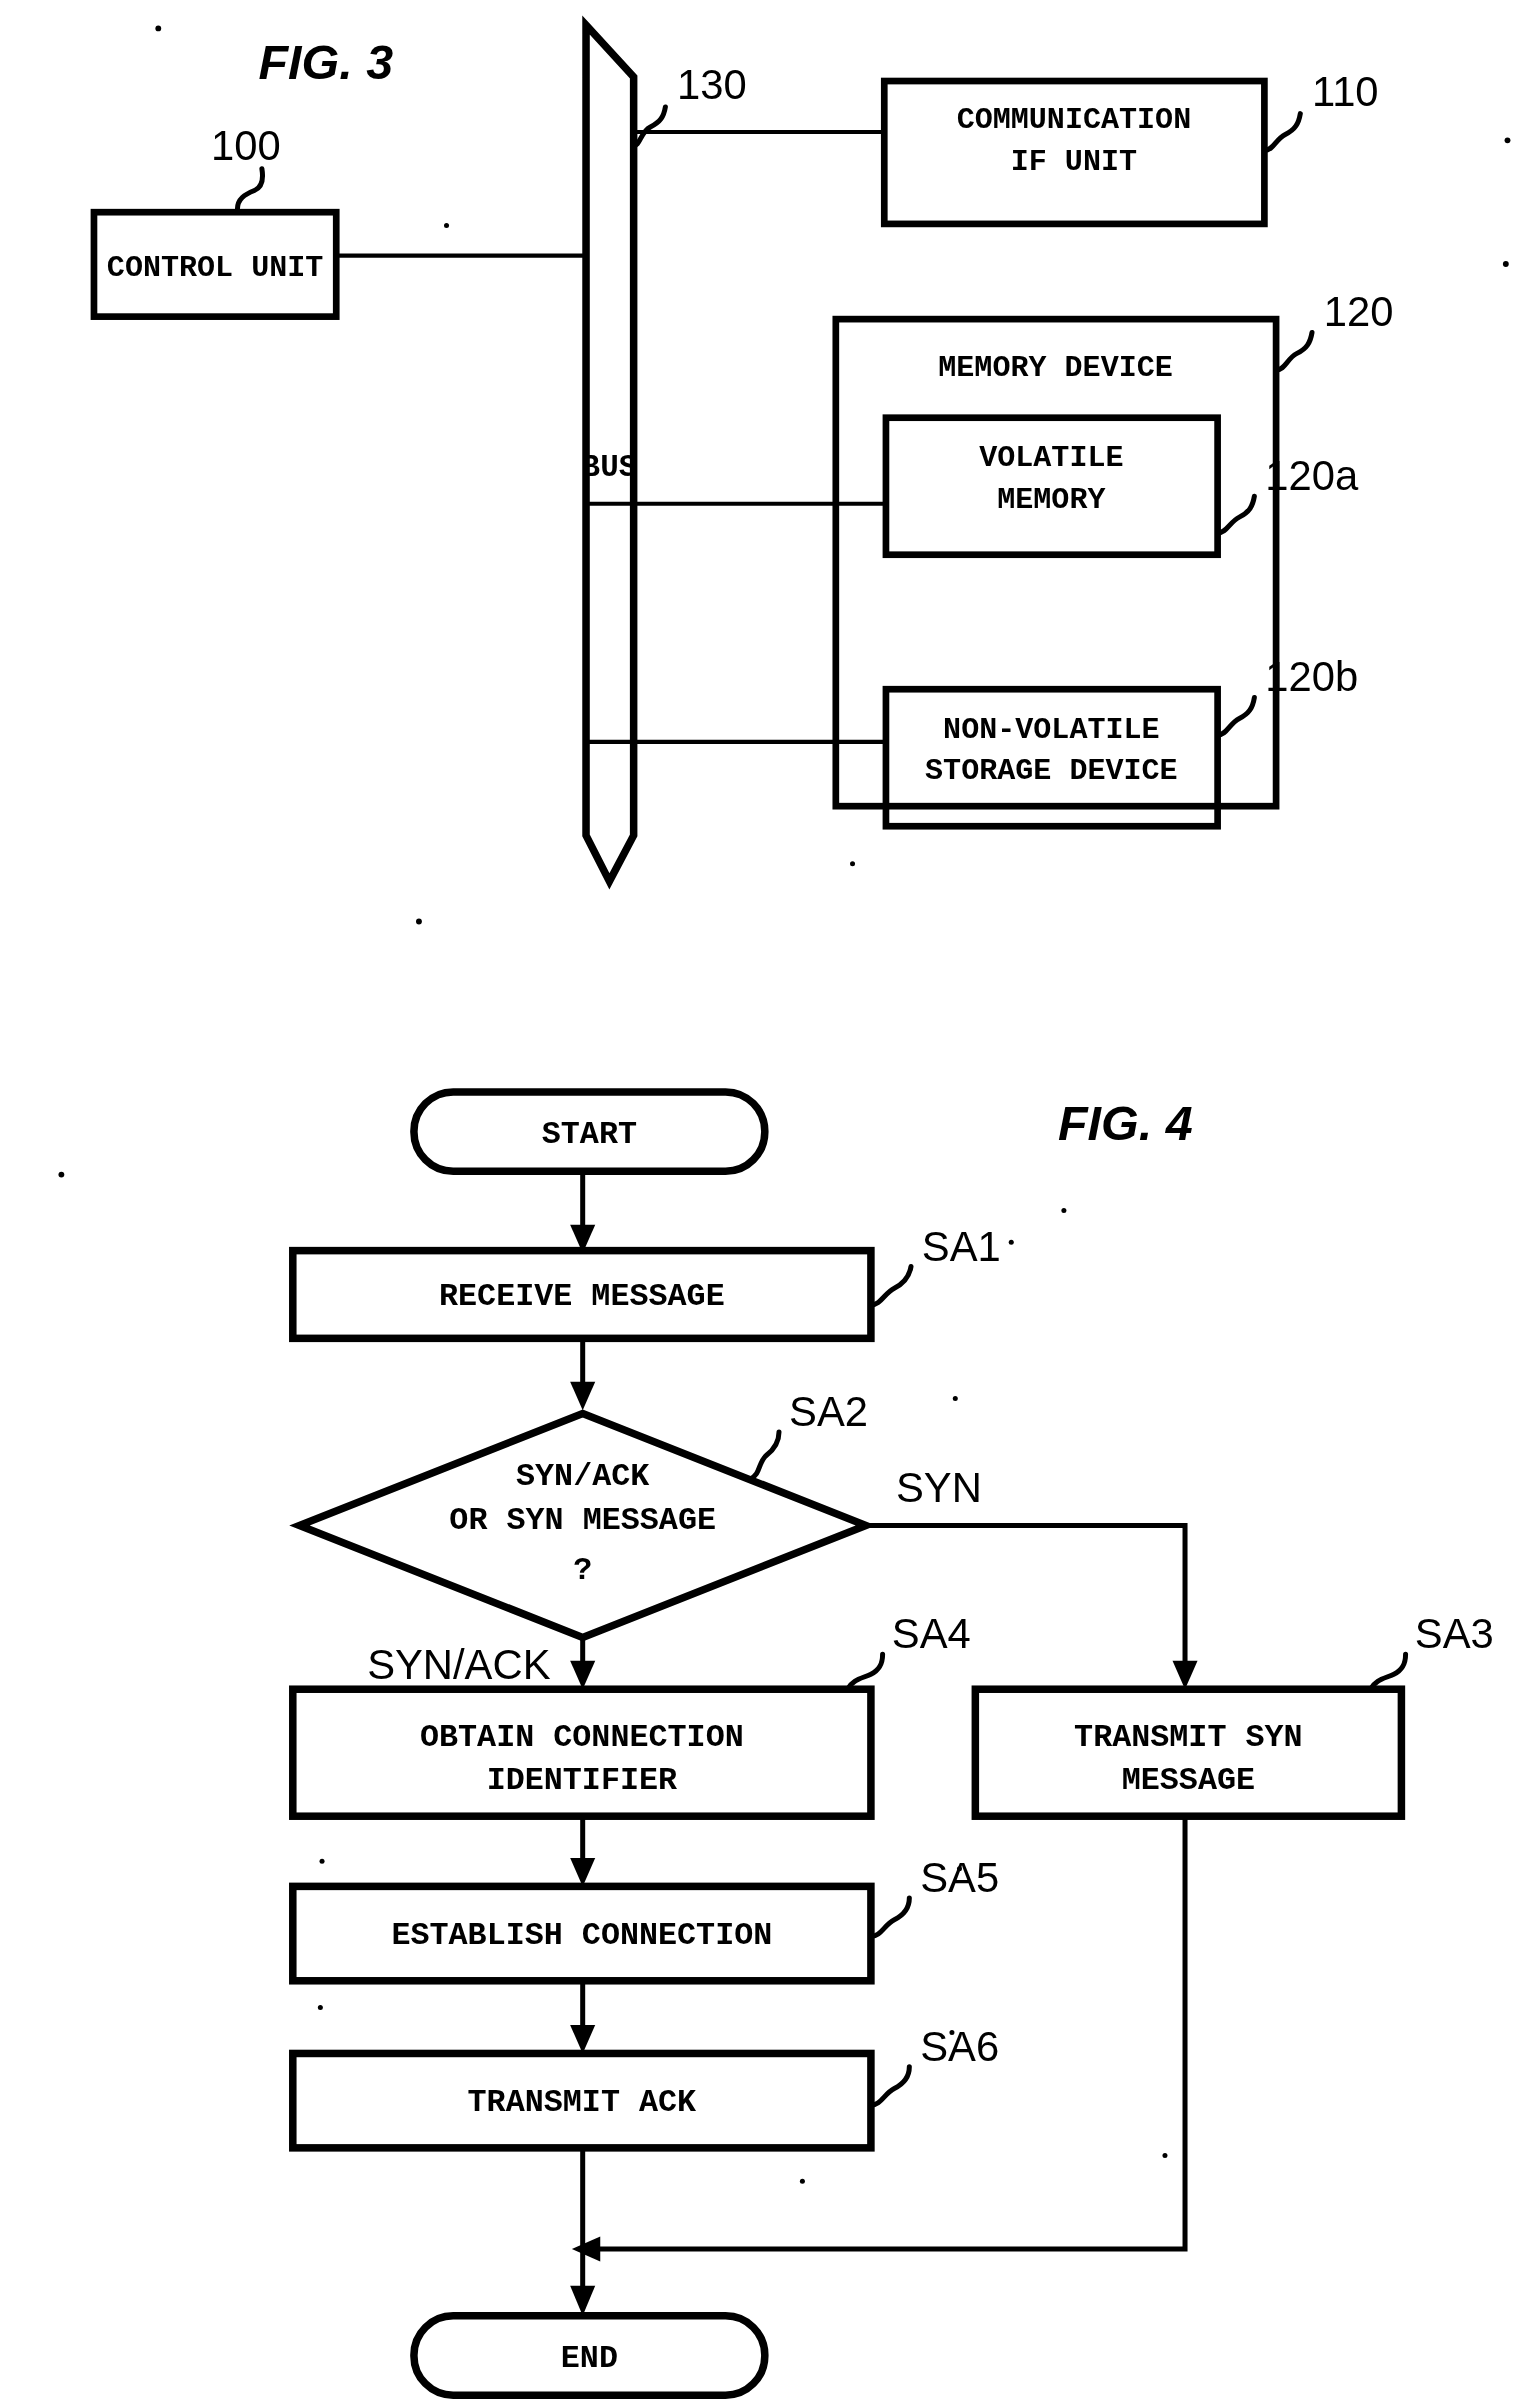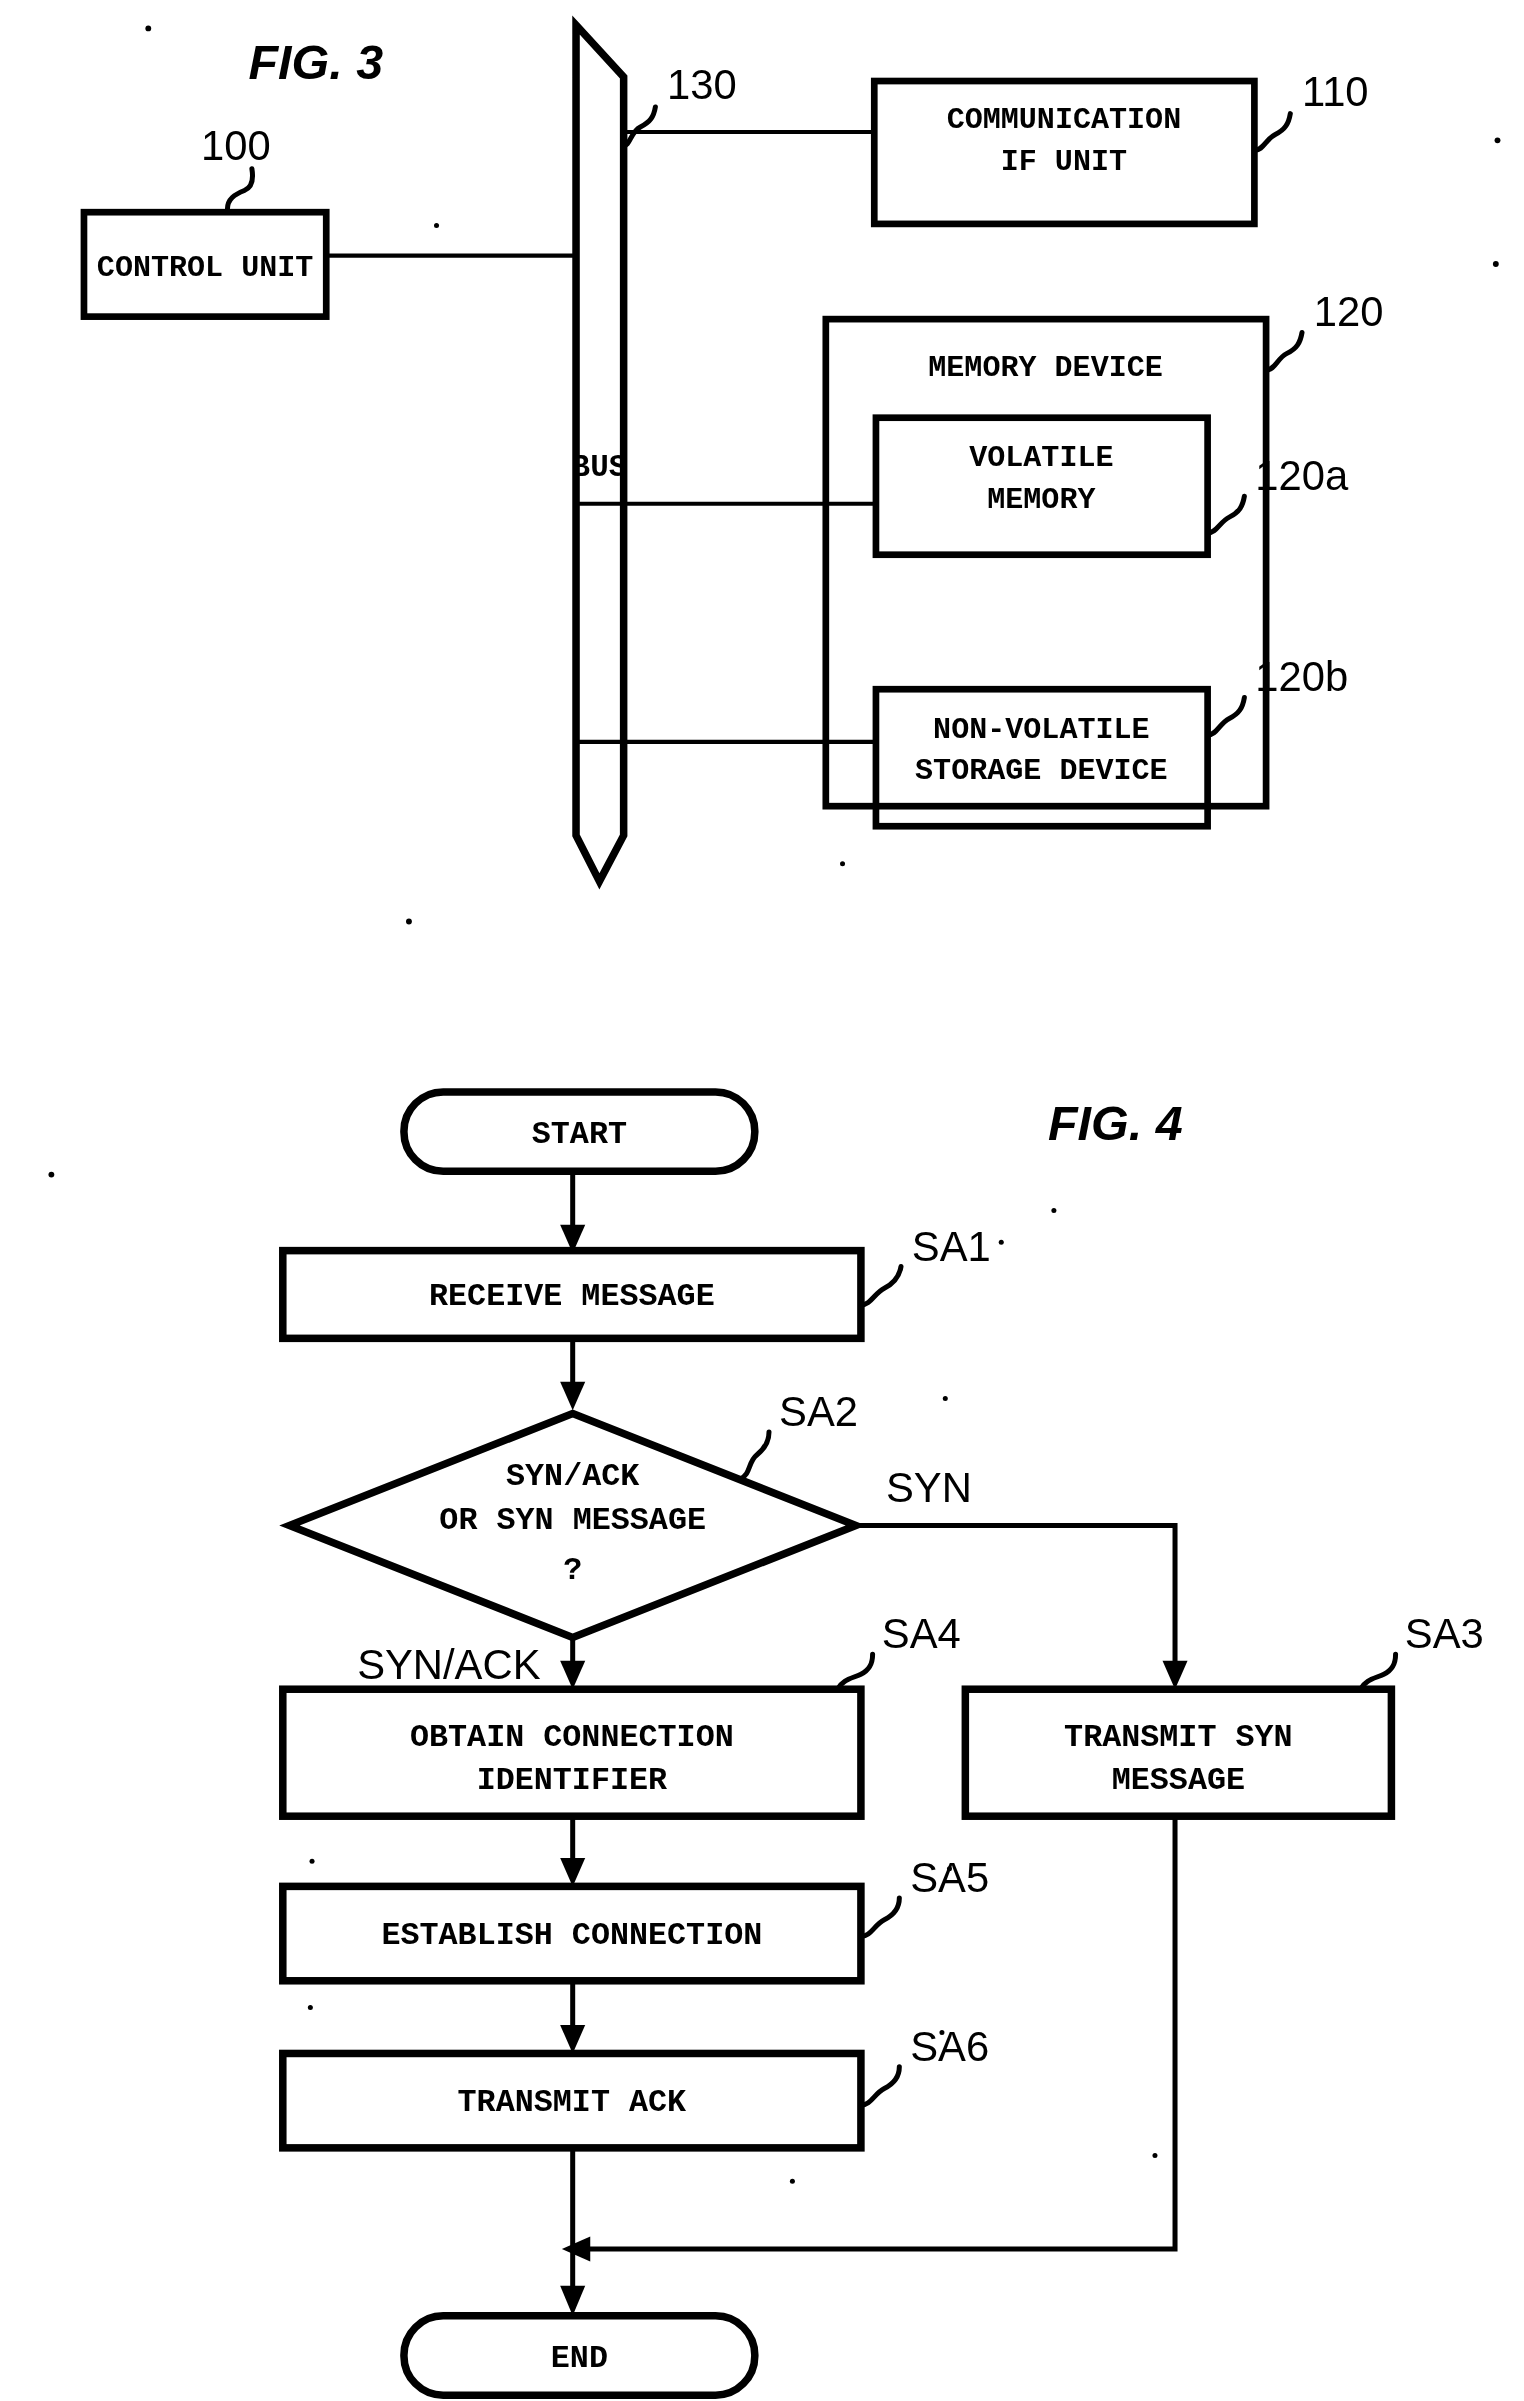--- a/index.html
+++ b/index.html
@@ -1,18 +1,18 @@
 <!DOCTYPE html>
 <html style="font-size:13.4px"><head>
 <meta charset="utf-8">
 <style>
   html,body{margin:0;padding:0;background:#ffffff;}
   body{width:1524px;height:2401px;position:relative;overflow:hidden;
        font-family:"Liberation Sans", sans-serif;}
-  #sheet{position:absolute;left:2px;top:0;width:1284px;height:2401px;}
+  #sheet{position:absolute;left:12px;top:0;width:1284px;height:2401px;}
   svg{display:block;}
   .fig-title{font-family:"Liberation Sans", sans-serif;font-style:italic;font-weight:bold;}
   .boxtext{font-family:"Liberation Mono", monospace;font-weight:bold;}
   .reflabel{font-family:"Liberation Sans", sans-serif;font-weight:normal;}
   .edgelabel{font-family:"Liberation Sans", sans-serif;font-weight:normal;}
 </style>
 </head>
 <body>
 
 <div id="sheet">

